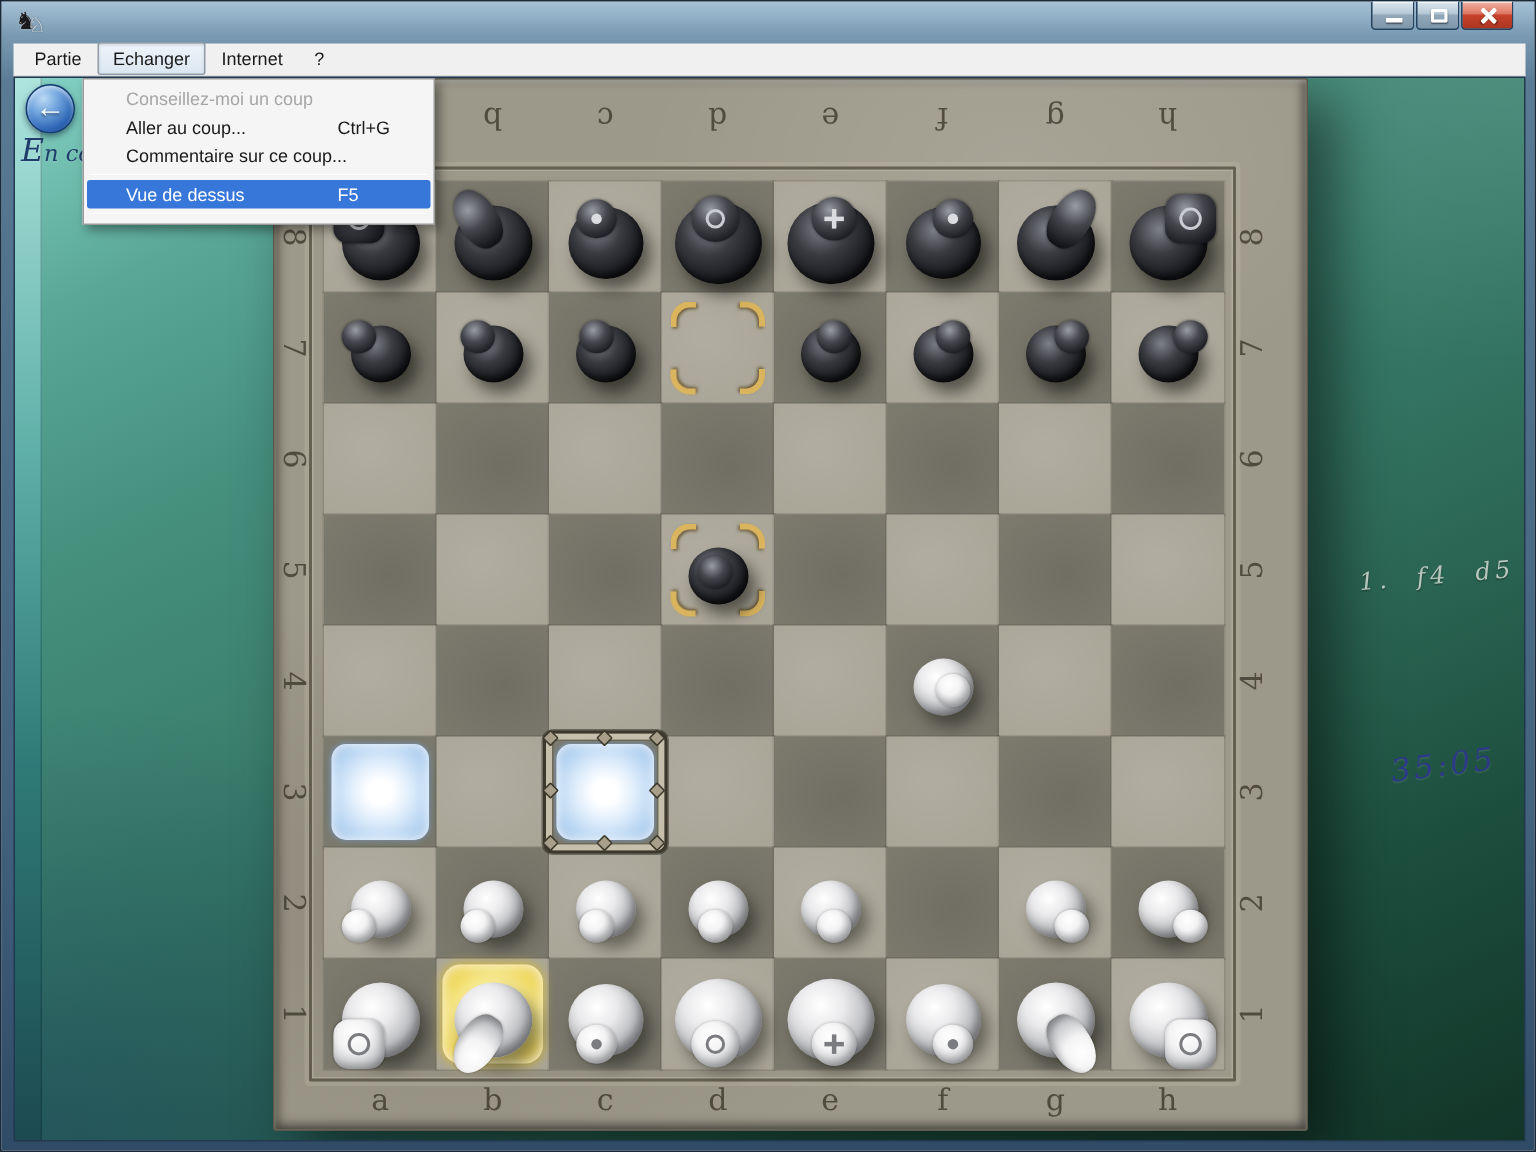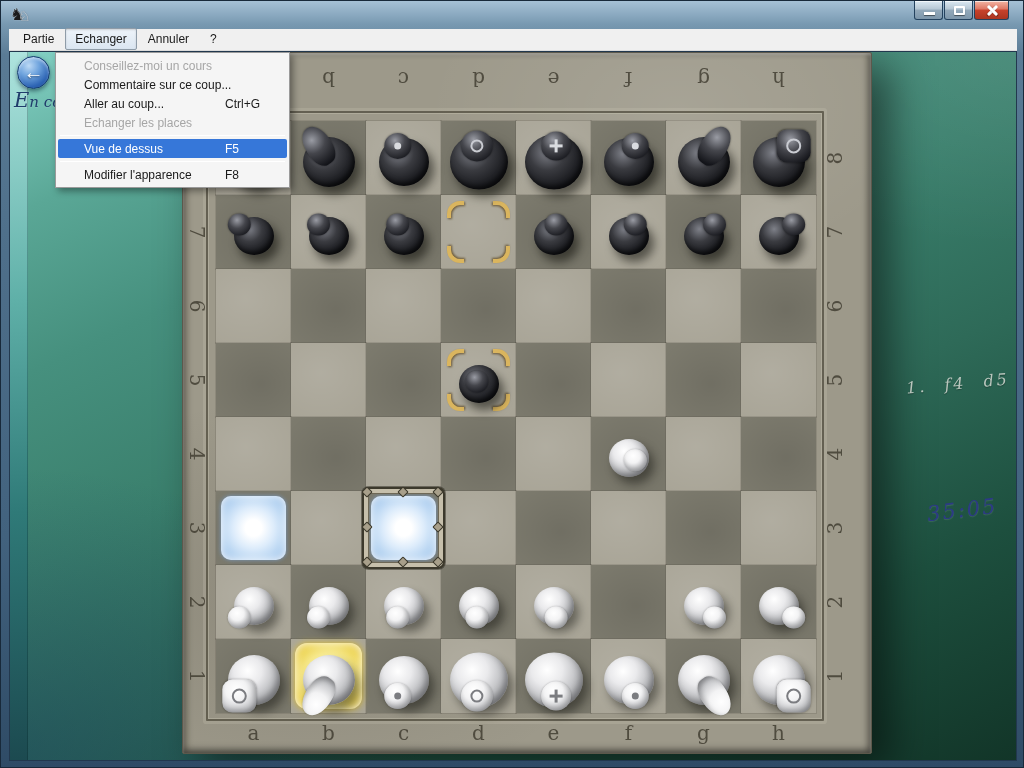--- a/index.html
+++ b/index.html
@@ -159,21 +159,21 @@
         </div>
       <div class="wbtn close">
           <div class="g-close"></div>
         </div>
     </div>
   </div>
 
   <div class="menubar">
       <div class="mb-item">Partie</div>
       <div class="mb-item active">Echanger</div>
-      <div class="mb-item">Annuler</div>
+      <div class="mb-item">Internet</div>
       <div class="mb-item">?</div>
     </div>
 
   <div class="content">
     <div class="left-strip"></div>
     <div class="back-button">
       <div class="arrow">←</div>
     </div>
     <div class="status-text">En cours</div>
 
@@ -436,41 +436,33 @@
           <div class="p-head"></div>
           <div class="p-mark"></div>
         </div>
       </div>
 
     <div class="moves-text">1. f4 d5</div>
     <div class="timer-text">35:05</div>
 
     <div class="menu">
         <div class="menu-item disabled">
-          <span class="mi-label">Conseillez-moi un cours</span>
-          <span class="mi-shortcut"></span>
-        </div>
-        <div class="menu-item">
-          <span class="mi-label">Commentaire sur ce coup...</span>
+          <span class="mi-label">Conseillez-moi un coup</span>
           <span class="mi-shortcut"></span>
         </div>
         <div class="menu-item">
           <span class="mi-label">Aller au coup...</span>
           <span class="mi-shortcut">Ctrl+G</span>
         </div>
-        <div class="menu-item disabled">
-          <span class="mi-label">Echanger les places</span>
+        <div class="menu-item">
+          <span class="mi-label">Commentaire sur ce coup...</span>
           <span class="mi-shortcut"></span>
         </div>
         <div class="menu-sep"></div>
         <div class="menu-item highlighted">
           <span class="mi-label">Vue de dessus</span>
           <span class="mi-shortcut">F5</span>
         </div>
         <div class="menu-sep"></div>
-        <div class="menu-item">
-          <span class="mi-label">Modifier l'apparence</span>
-          <span class="mi-shortcut">F8</span>
-        </div>
       </div>
   </div>
 
 </div>
 
 </body></html>

